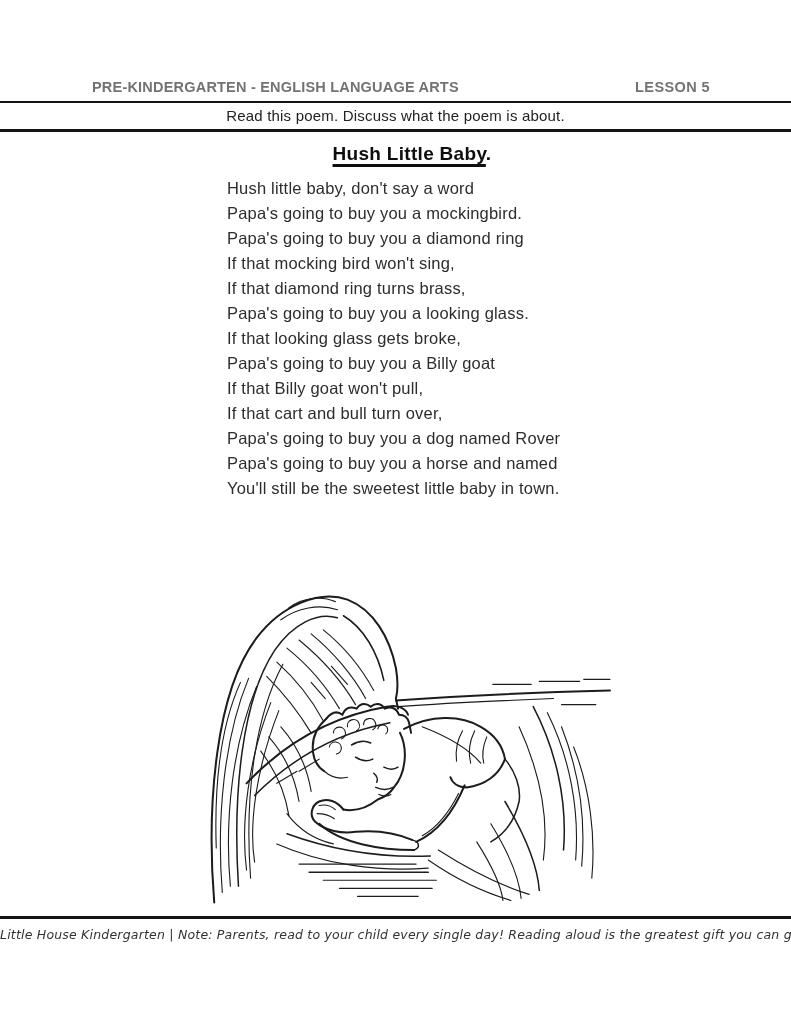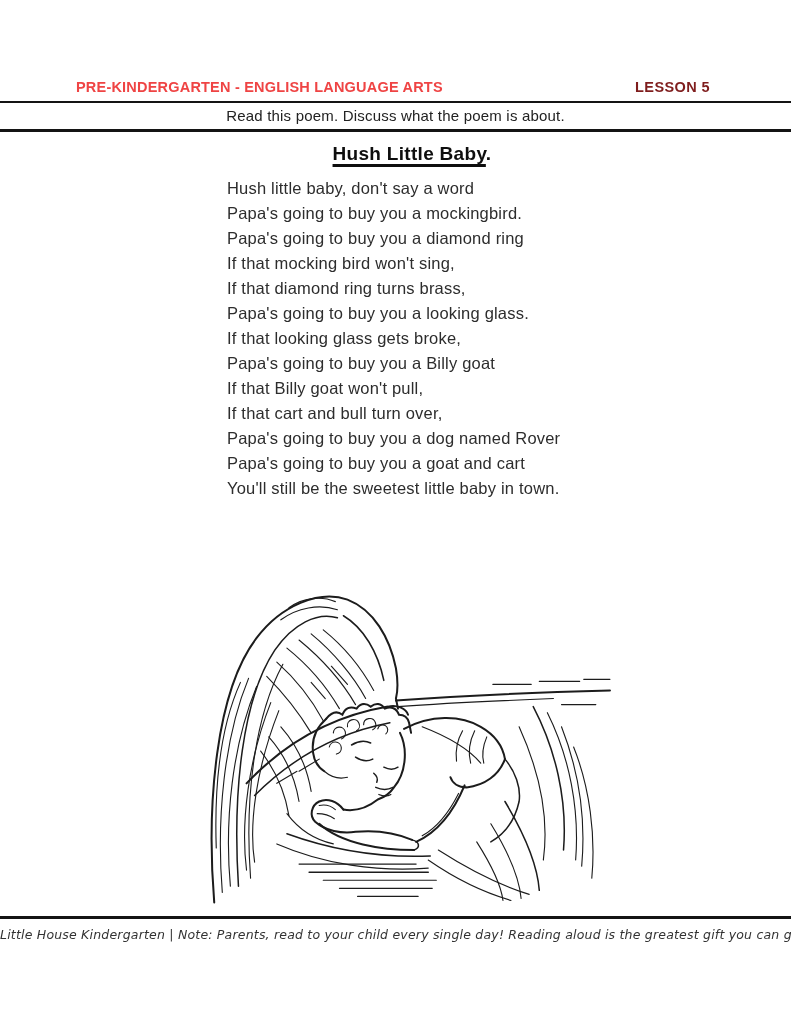--- a/index.html
+++ b/index.html
@@ -6,27 +6,27 @@
   .page{
     position:relative;
     width:791px;height:1023px;
     background:#ffffff;
     font-family:"Liberation Sans", sans-serif;
     color:#1a1a1a;
     overflow:hidden;
     margin:0 auto;
   }
   .header-course{
-    position:absolute;left:76px;top:79px;
-    font-size:14.5px;font-weight:700;letter-spacing:.2px;color:#ef4444;
+    position:absolute;left:92px;top:79px;
+    font-size:14.5px;font-weight:700;letter-spacing:.2px;color:#737373;
     white-space:nowrap;
   }
   .header-lesson{
     position:absolute;right:81px;top:79px;
-    font-size:14.5px;font-weight:700;letter-spacing:.4px;color:#7f1d1d;
+    font-size:14.5px;font-weight:700;letter-spacing:.4px;color:#737373;
     white-space:nowrap;
   }
   .rule{position:absolute;left:0;right:0;background:#141414;}
   .rule-top{top:101px;height:2px;}
   .rule-mid{top:129px;height:3px;}
   .rule-footer{top:916px;height:2.5px;}
   .instruction{
     position:absolute;left:0;right:0;top:107px;
     text-align:center;font-size:15px;color:#222;letter-spacing:.2px;
   }
@@ -84,21 +84,21 @@
     <div>Papa's going to buy you a mockingbird.</div>
     <div>Papa's going to buy you a diamond ring</div>
     <div>If that mocking bird won't sing,</div>
     <div>If that diamond ring turns brass,</div>
     <div>Papa's going to buy you a looking glass.</div>
     <div>If that looking glass gets broke,</div>
     <div>Papa's going to buy you a Billy goat</div>
     <div>If that Billy goat won't pull,</div>
     <div>If that cart and bull turn over,</div>
     <div>Papa's going to buy you a dog named Rover</div>
-    <div>Papa's going to buy you a goat and cart</div>
+    <div>Papa's going to buy you a horse and named</div>
     <div>You'll still be the sweetest little baby in town.</div>
   </div>
 
   <figure class="illustration" role="img" aria-label="Vintage ink sketch of a sleeping baby resting its head on a bent arm among draped blankets and a pillow">
     <svg viewBox="0 0 420 320" xmlns="http://www.w3.org/2000/svg">
 
       <g>
         <path class="sketch w-main" d="M 24,314 C 16,216 26,104 66,52 C 90,20 128,4 156,14 C 182,24 198,52 204,82 C 206,94 206,104 204,112 l 2,10"></path>
         <path class="sketch w-med" d="M 48,298 C 42,204 52,112 84,64 C 102,38 126,26 146,32"></path>
         <path class="sketch w-med" d="M 152,30 C 172,42 186,66 192,94"></path>

